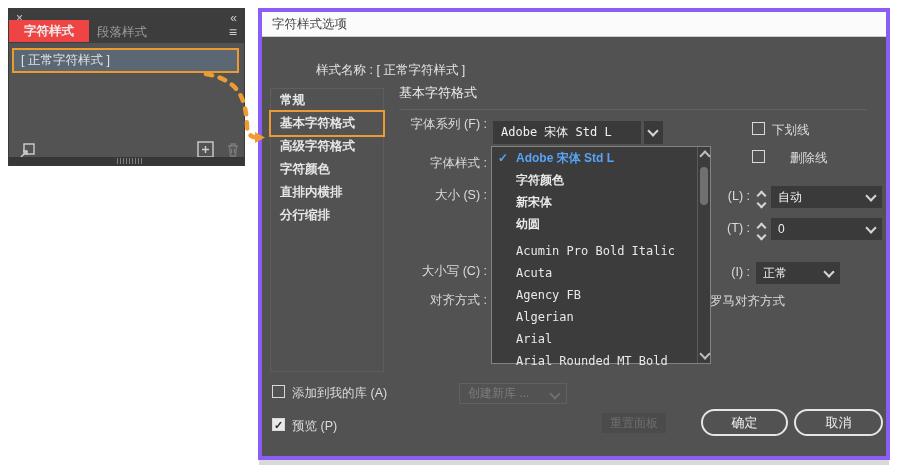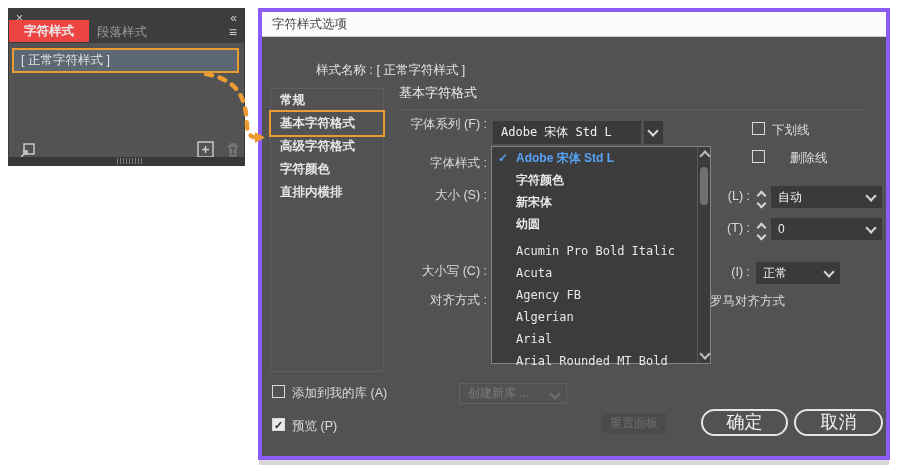--- a/index.html
+++ b/index.html
@@ -70,21 +70,21 @@
   #dd-up{position:absolute;left:3px;top:5px;}
   #dd-dn{position:absolute;left:3px;bottom:5px;}
 
   
   #lib-combo{position:absolute;left:197px;top:371px;width:108px;height:21px;border:1px solid #616161;
       box-sizing:border-box;color:#7b7b7b;line-height:19px;padding-left:8px;font-size:12px;}
   #lib-combo .chev{border-color:#6f6f6f;}
   #reset-btn{position:absolute;left:340px;top:401px;width:64px;height:20px;background:#4b4b4b;color:#6e6e6e;
       text-align:center;line-height:20px;font-size:12px;}
   .pill{position:absolute;top:397px;height:27px;border:2px solid #e6e6e6;border-radius:15px;box-sizing:border-box;
-      background:transparent;color:#f0f0f0;text-align:center;line-height:23px;font-size:18px;}
+      background:transparent;color:#f0f0f0;text-align:center;line-height:23px;font-size:13px;}
   #ok-btn{left:439px;width:87px;}
   #cancel-btn{left:532px;width:89px;}
 
   svg{display:block;}
 </style>
 </head>
 <body>
 
 <div id="app">
 
@@ -130,20 +130,21 @@
       <span>样式名称 :</span>
       <span>[ 正常字符样式 ]</span>
     </div>
 
     <div id="side-list">
         <div class="side-item">常规</div>
         <div class="side-item sel">基本字符格式</div>
         <div class="side-item">高级字符格式</div>
         <div class="side-item">字符颜色</div>
         <div class="side-item">直排内横排</div>
+        <div class="side-item">分行缩排</div>
       </div>
 
     <div id="section-title">基本字符格式</div>
     <div id="section-rule"></div>
 
     <div class="flabel" style="left:53px;top:104px;">字体系列 (F) :</div>
     <div class="flabel" style="left:53px;top:143px;">字体样式 :</div>
     <div class="flabel" style="left:53px;top:175px;">大小 (S) :</div>
     <div class="flabel" style="left:53px;top:251px;">大小写 (C) :</div>
     <div class="flabel" style="left:53px;top:280px;">对齐方式 :</div>

